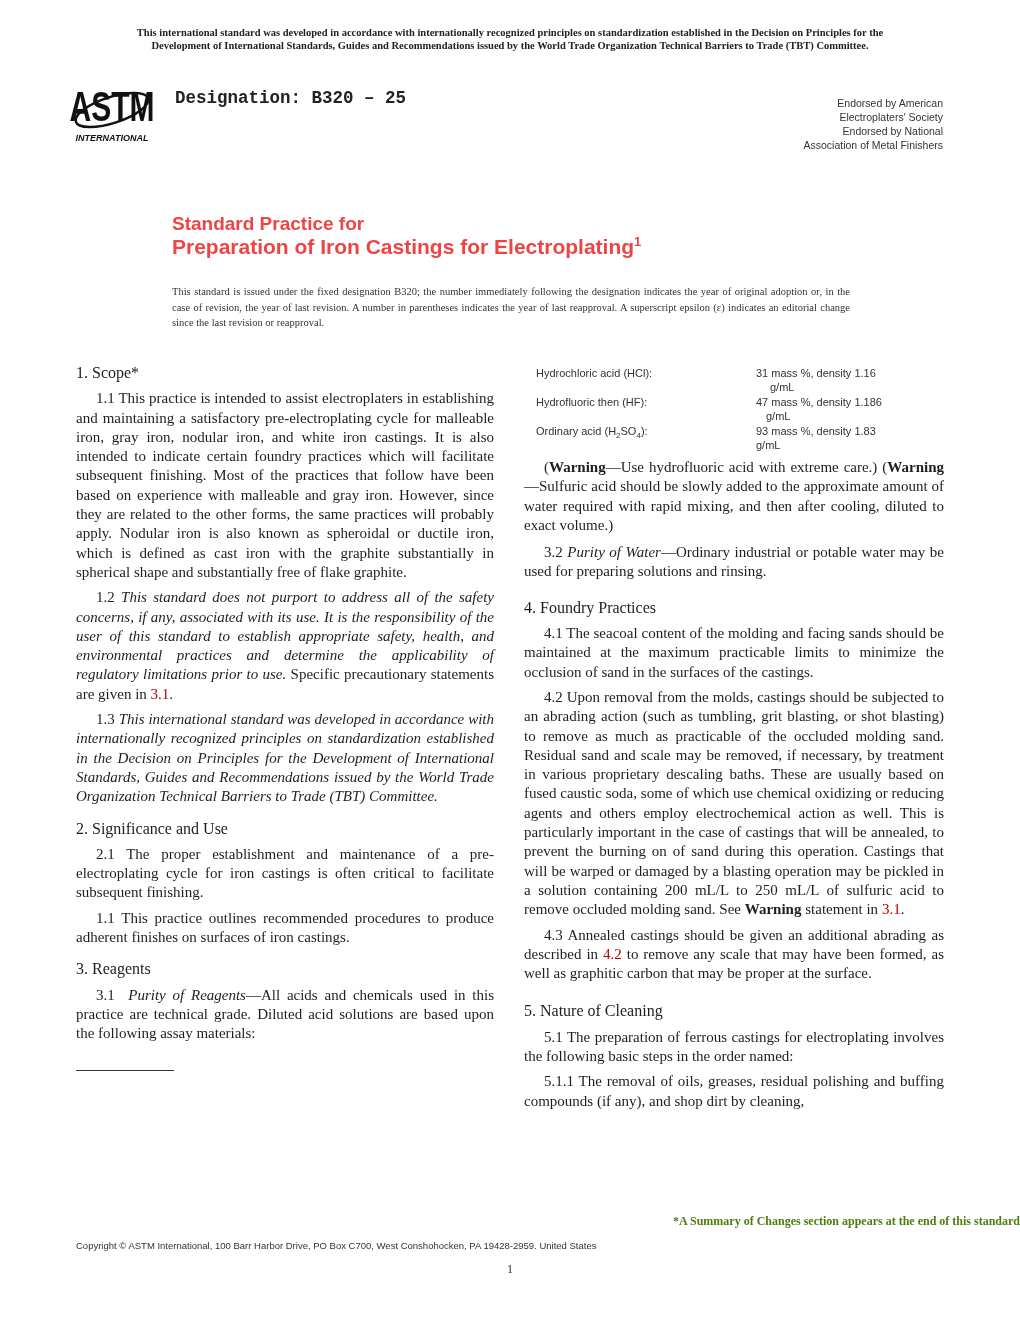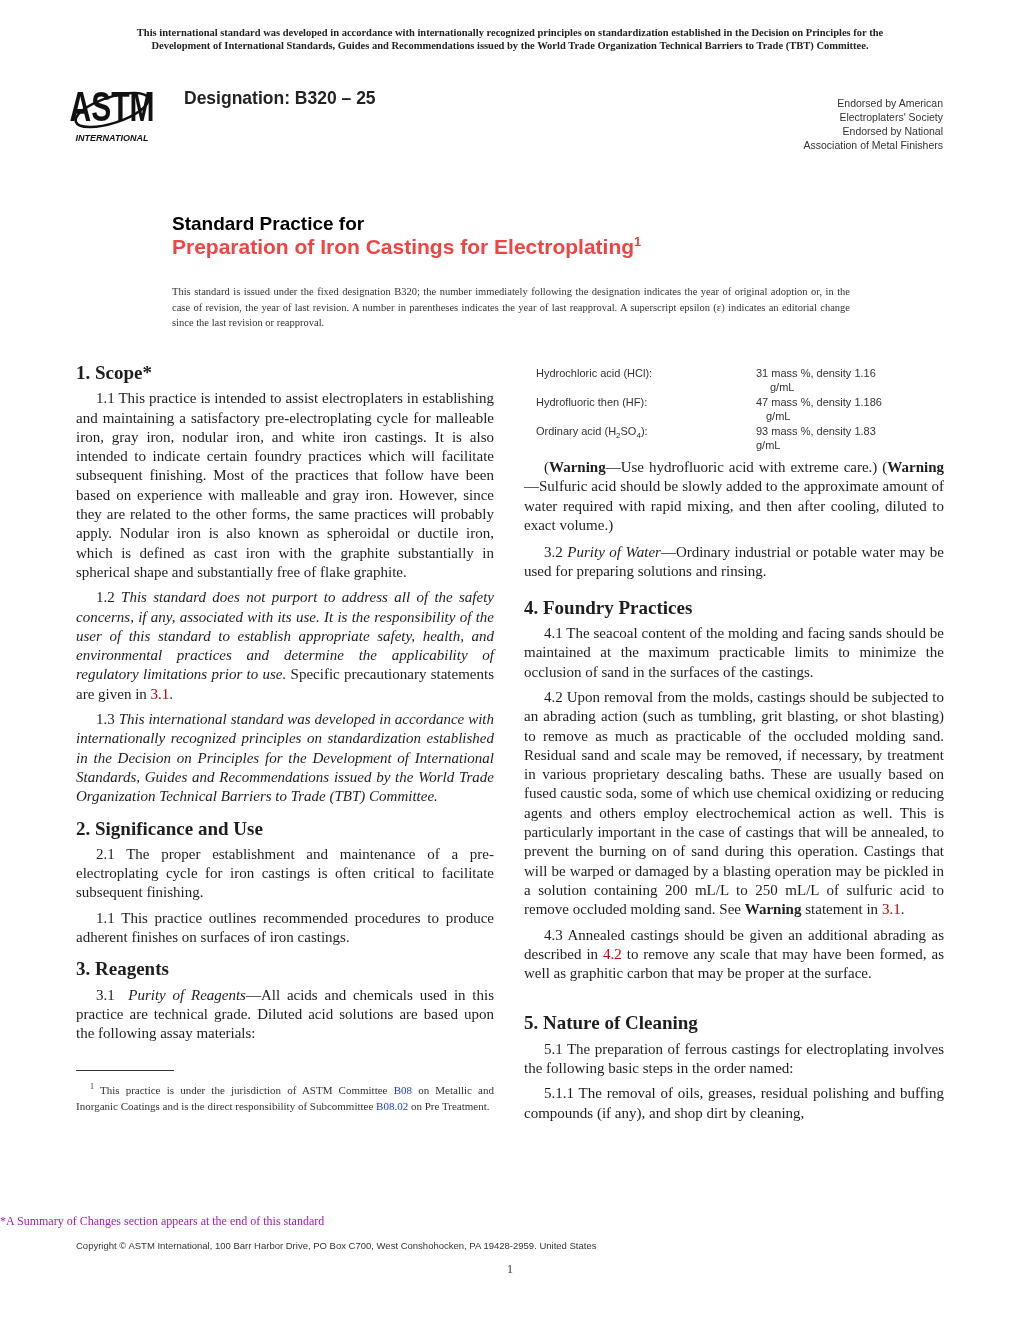--- a/index.html
+++ b/index.html
@@ -2,61 +2,61 @@
 <html><head>
 <meta charset="utf-8">
 <style>
   html, body { margin: 0; padding: 0; background: #ffffff; }
   body { width: 1020px; height: 1320px; position: relative; overflow: hidden; color: #1a1a1a; }
 
   .top-notice { position: absolute; left: 60px; top: 26px; width: 900px; text-align: center;
     font-family: "Liberation Serif", serif; font-size: 10.5px; line-height: 13px; font-weight: bold; color: #222; }
 
   .logo { position: absolute; left: 66px; top: 78px; width: 96px; height: 66px; }
-  .designation { position: absolute; left: 184px; top: 88px; font-family: Liberation Sans, sans-serif;
+  .designation { position: absolute; left: 175px; top: 88px; font-family: Liberation Mono, monospace;
     font-size: 17.5px; font-weight: bold; color: #222; }
   .endorsed { position: absolute; right: 77px; top: 96px; text-align: right; font-family: "Liberation Sans", sans-serif;
     font-size: 10.5px; line-height: 14px; color: #333; }
 
   .title-1 { position: absolute; left: 172px; top: 213px; font-family: "Liberation Sans", sans-serif;
-    font-size: 19px; font-weight: bold; color: #000000; }
+    font-size: 19px; font-weight: bold; color: #ef4444; }
   .title-2 { position: absolute; left: 172px; top: 234px; font-family: "Liberation Sans", sans-serif;
     font-size: 21px; font-weight: bold; color: #ef4444; }
   .title-2 sup { font-size: 13px; vertical-align: 8px; }
 
   .issue-note { position: absolute; left: 172px; top: 284px; width: 678px; font-family: "Liberation Serif", serif;
     font-size: 10.5px; line-height: 15.5px; color: #333; text-align: justify; }
 
   .col { position: absolute; font-family: "Liberation Serif", serif; font-size: 15px; line-height: 19.3px; color: #1e1e1e; }
   .col-left { left: 76px; top: 363px; width: 418px; }
   .col-right { left: 524px; top: 366px; width: 420px; }
   .col p { margin: 0 0 6px 0; text-align: justify; text-indent: 20px; hyphens: none; }
-  .col h2 { margin: 0 0 7px 0; font-size: 19px; font-weight: bold; }
+  .col h2 { margin: 0 0 7px 0; font-size: 16px; font-weight: normal; }
   .col h2.spaced { margin-top: 12px; }
   .col .ital { font-style: italic; }
   .link { color: #c00000; }
   .blue { color: #1a3fd0; }
   b { font-weight: bold; }
 
   .reagent-table { font-family: "Liberation Sans", sans-serif; font-size: 11px; line-height: 14px; color: #333; margin: 0 0 6px 12px; }
   .reagent-row { display: flex; margin-bottom: 1px; }
   .reagent-name { width: 220px; }
   .reagent-val { width: 170px; }
   .reagent-val .unit { display: block; padding-left: 14px; }
   .reagent-val .unit.flush { padding-left: 0; }
   .reagent-name sub { font-size: 8px; }
 
   .footnote-rule { position: absolute; left: 76px; top: 1070px; width: 98px; height: 1px; background: #333; }
   .footnotes { position: absolute; left: 76px; top: 1079px; width: 418px; font-family: "Liberation Serif", serif;
     font-size: 11px; line-height: 16px; color: #333; }
   .footnotes p { margin: 0 0 2px 0; text-indent: 14px; text-align: justify; }
   .footnotes sup { font-size: 8px; }
 
-  .summary { position: absolute; left: 0; top: 1214px; width: 1020px; text-align: left;
-    font-family: "Liberation Serif", serif; font-size: 12px; font-weight: normal; color: #a21caf; }
+  .summary { position: absolute; left: 0; top: 1214px; width: 1020px; text-align: right;
+    font-family: "Liberation Serif", serif; font-size: 12px; font-weight: bold; color: #4d7c0f; }
   .copyright { position: absolute; left: 76px; top: 1240px; font-family: "Liberation Sans", sans-serif;
     font-size: 9.5px; color: #333; }
   .page-num { position: absolute; left: 0; top: 1262px; width: 1020px; text-align: center;
     font-family: "Liberation Serif", serif; font-size: 12px; color: #333; }
 </style>
 </head>
 <body>
 
 <div class="top-notice">
   <div>This international standard was developed in accordance with internationally recognized principles on standardization established in the Decision on Principles for the</div>
@@ -94,21 +94,20 @@
   <h2 class="spaced">2.  Significance and Use</h2>
   <p>2.1 The proper establishment and maintenance of a pre-electroplating cycle for iron castings is often critical to facilitate subsequent finishing.</p>
   <p>1.1 This practice outlines recommended procedures to produce adherent finishes on surfaces of iron castings.</p>
 
   <h2 class="spaced">3.  Reagents</h2>
   <p><span>3.1</span>&nbsp; <span class="ital">Purity of Reagents</span><span>—All acids and chemicals used in this practice are technical grade. Diluted acid solutions are based upon the following assay materials:</span></p>
 </div>
 
 <div class="footnote-rule"></div>
 <div class="footnotes">
-  <p><sup>1</sup> <span>This practice is under the jurisdiction of ASTM Committee</span> <span class="blue">B08</span> <span>on Metallic and Inorganic Coatings and is the direct responsibility of Subcommittee</span> <span class="blue">B08.02</span> <span>on Pre Treatment.</span></p>
 </div>
 
 <div class="col col-right">
   <div class="reagent-table">
     <div class="reagent-row">
       <div class="reagent-name">Hydrochloric acid (HCl):</div>
       <div class="reagent-val"><span>31 mass %, density 1.16</span><span class="unit">g/mL</span></div>
     </div>
     <div class="reagent-row">
       <div class="reagent-name">Hydrofluoric then (HF):</div>
@@ -121,20 +120,20 @@
   </div>
 
   <p style="margin-bottom:8px">(<b>Warning</b><span>—Use hydrofluoric acid with extreme care.)</span> (<b>Warning</b><span>—Sulfuric acid should be slowly added to the approximate amount of water required with rapid mixing, and then after cooling, diluted to exact volume.)</span></p>
   <p><span>3.2</span> <span class="ital">Purity of Water</span><span>—Ordinary industrial or potable water may be used for preparing solutions and rinsing.</span></p>
 
   <h2 class="spaced" style="margin-top:16px">4.  Foundry Practices</h2>
   <p>4.1 The seacoal content of the molding and facing sands should be maintained at the maximum practicable limits to minimize the occlusion of sand in the surfaces of the castings.</p>
   <p><span>4.2 Upon removal from the molds, castings should be subjected to an abrading action (such as tumbling, grit blasting, or shot blasting) to remove as much as practicable of the occluded molding sand. Residual sand and scale may be removed, if necessary, by treatment in various proprietary descaling baths. These are usually based on fused caustic soda, some of which use chemical oxidizing or reducing agents and others employ electrochemical action as well. This is particularly important in the case of castings that will be annealed, to prevent the burning on of sand during this operation. Castings that will be warped or damaged by a blasting operation may be pickled in a solution containing 200 mL/L to 250 mL/L of sulfuric acid to remove occluded molding sand. See</span> <b>Warning</b> <span>statement in</span> <span class="link">3.1</span>.</p>
   <p><span>4.3 Annealed castings should be given an additional abrading as described in</span> <span class="link">4.2</span> <span>to remove any scale that may have been formed, as well as graphitic carbon that may be proper at the surface.</span></p>
 
-  <h2 class="spaced" style="margin-top:30px">5.  Nature of Cleaning</h2>
+  <h2 class="spaced" style="margin-top:18px">5.  Nature of Cleaning</h2>
   <p>5.1 The preparation of ferrous castings for electroplating involves the following basic steps in the order named:</p>
   <p>5.1.1 The removal of oils, greases, residual polishing and buffing compounds (if any), and shop dirt by cleaning,</p>
 </div>
 
 <div class="summary">*A Summary of Changes section appears at the end of this standard</div>
 <div class="copyright">Copyright © ASTM International, 100 Barr Harbor Drive, PO Box C700, West Conshohocken, PA 19428-2959. United States</div>
 <div class="page-num">1</div>
 
 </body></html>

